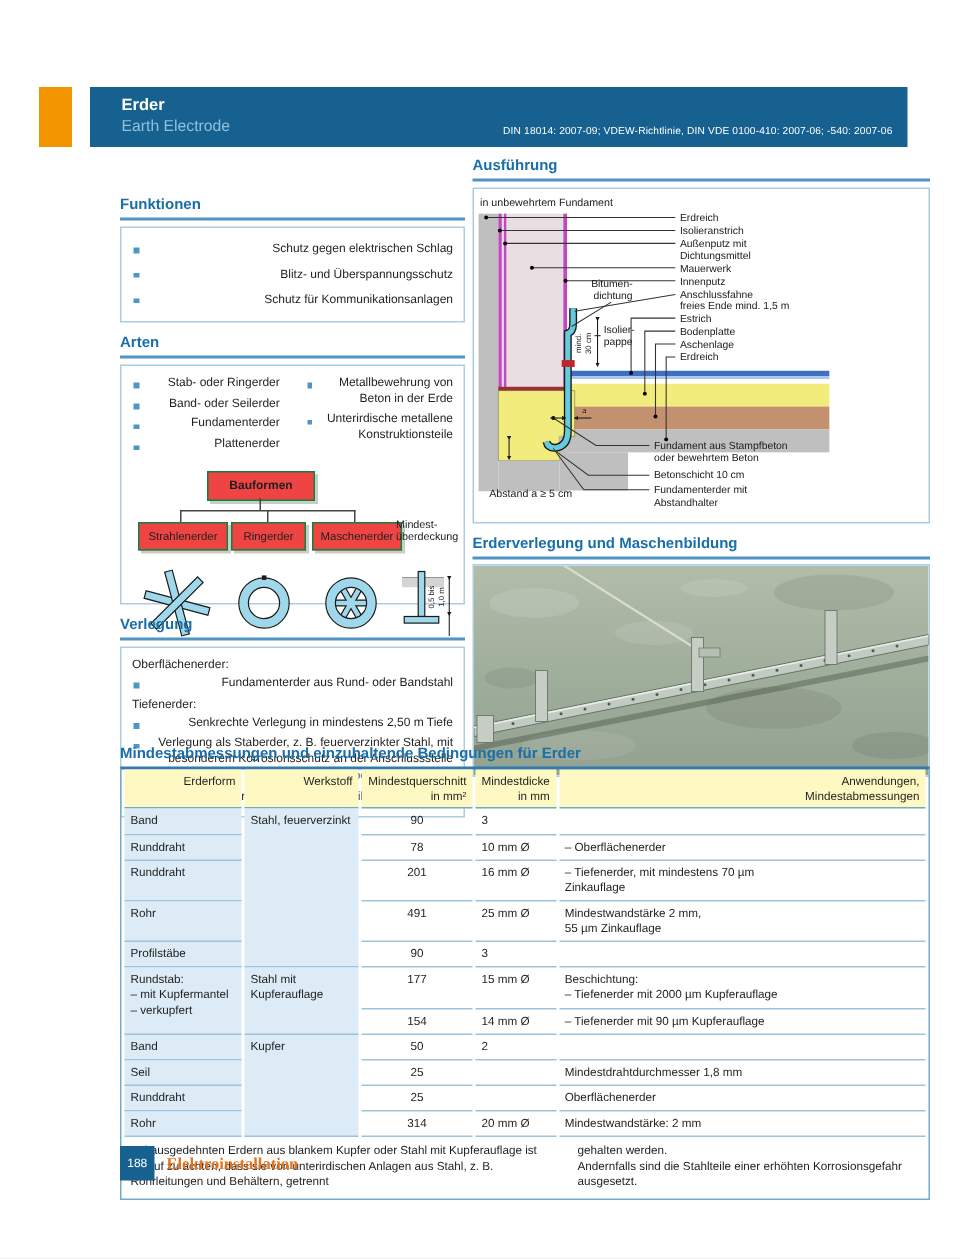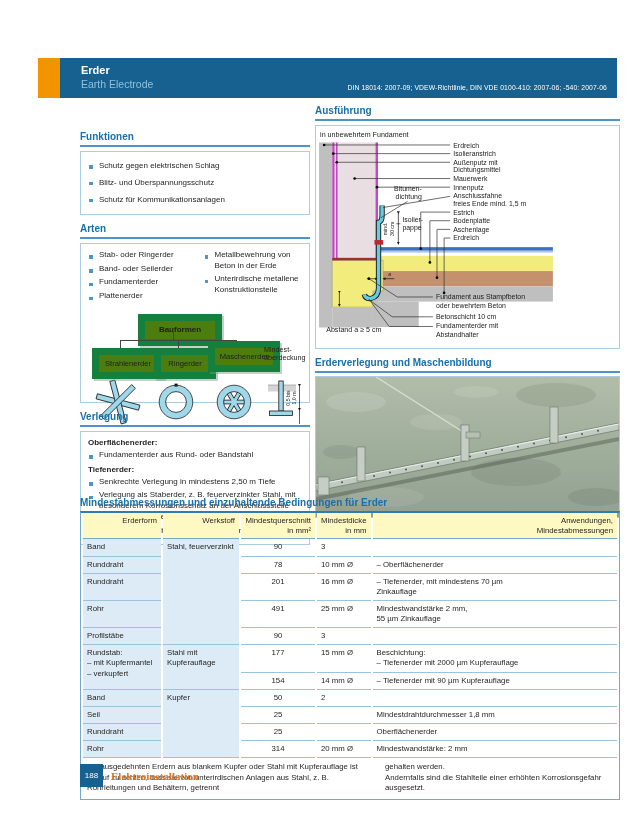--- a/index.html
+++ b/index.html
@@ -1,39 +1,39 @@
 <!DOCTYPE html>
 <html><head>
 <meta charset="utf-8">
 <style>
   html,body{margin:0;padding:0;background:#e8e8e8;}
   .page{position:relative;width:640px;height:839px;background:#ffffff;overflow:hidden;
         font-family:"Liberation Sans",sans-serif;color:#1f1f1f;}
   
-  .band{position:absolute;left:38px;top:58px;width:579px;height:40px;display:flex;}
+  .band{position:absolute;left:26px;top:58px;width:579px;height:40px;display:flex;gap:12px;}
   .band .tab{width:22px;background:#F29400;}
   .band .bar{flex:1;background:#16618F;position:relative;}
   .band .t1{position:absolute;left:21px;top:6px;font-size:11px;font-weight:bold;color:#ffffff;}
   .band .t2{position:absolute;left:21px;top:20px;font-size:10.5px;color:#8FC0DC;}
   .band .t3{position:absolute;right:10px;bottom:7px;font-size:6.8px;color:#ffffff;letter-spacing:.1px;}
   
   .colL{position:absolute;left:80px;top:105px;width:230px;margin-top:26px;}
   .colR{position:absolute;left:315px;top:105px;width:305px;}
   .sec-h{font-size:10px;font-weight:bold;color:#1A6FA8;padding-bottom:3px;border-bottom:2px solid #4E94C4;}
   .sec-box{border:1px solid #ABCDE3;background:#fff;margin-top:4px;padding:6px 7px;}
   ul.bl{list-style:none;margin:0;padding:0;}
-  ul.bl li{position:relative;font-size:8px;line-height:1.35;padding:3px 0 3px 11px;color:#1f1f1f;}
+  ul.bl li{position:relative;font-size:8px;line-height:1.35;padding:3px 0 3px 11px;color:#1f1f1f;text-align:right;}
   ul.bl li::before{content:"";position:absolute;left:1px;top:7px;width:3.5px;height:3.5px;background:#4D96C5;}
   ul.bl.tight li{padding-top:1.5px;padding-bottom:1.5px;}
   .two-col{display:flex;gap:17px;}
   .two-col ul{flex:1;}
-  .grp{font-size:8px;font-weight:bold;margin:2px 0 1px 0;}
+  .grp{font-size:8px;font-weight:normal;margin:2px 0 1px 0;}
   
   .flow{position:relative;height:62px;margin-top:6px;}
-  .gbox{position:absolute;background:#4d7c0f;border:7px solid #15803d;box-shadow:2px 2px 0 rgba(120,150,130,.45);
+  .gbox{position:absolute;background:#ef4444;border:1px solid #15803d;box-shadow:2px 2px 0 rgba(120,150,130,.45);
         display:flex;align-items:center;justify-content:center;font-size:7.6px;}
   .gbox.root{font-weight:bold;font-size:8px;}
   .cline{position:absolute;background:#444;}
   .mincov{position:absolute;left:176px;top:36px;font-size:7.2px;line-height:1.2;color:#222;}
   
   .vbox li{padding-top:2px;padding-bottom:2px;}
   
   .diagbox{border:1px solid #ABCDE3;margin-top:4px;height:222px;}
   svg text{font-family:"Liberation Sans",sans-serif;fill:#1a1a1a;}
   
@@ -102,21 +102,21 @@
 
       <div class="flow">
         <div class="gbox root" style="left:50px;top:4px;width:70px;height:18px">Bauformen</div>
         <div class="cline" style="left:85px;top:22px;width:1px;height:8px"></div>
         <div class="cline" style="left:32px;top:30px;width:117px;height:1px"></div>
         <div class="cline" style="left:32px;top:30px;width:1px;height:8px"></div>
         <div class="cline" style="left:90px;top:30px;width:1px;height:8px"></div>
         <div class="cline" style="left:148px;top:30px;width:1px;height:8px"></div>
         <div class="gbox" style="left:4px;top:38px;width:58px;height:17px">Strahlenerder</div>
         <div class="gbox" style="left:66px;top:38px;width:48px;height:17px">Ringerder</div>
-        <div class="gbox" style="left:120px;top:31px;width:58px;height:17px">Maschenerder</div>
+        <div class="gbox" style="left:120px;top:38px;width:58px;height:17px">Maschenerder</div>
         <div class="mincov">
           <div>Mindest-</div>
           <div>überdeckung</div>
         </div>
       </div>
 
       <svg viewBox="0 0 216 56" width="216" height="56">
         <defs>
           <marker id="ah" markerWidth="7" markerHeight="7" refX="3.2" refY="2.2" orient="auto">
             <path d="M0,0L4.4,2.2L0,4.4Z" fill="#1a1a1a"></path>

